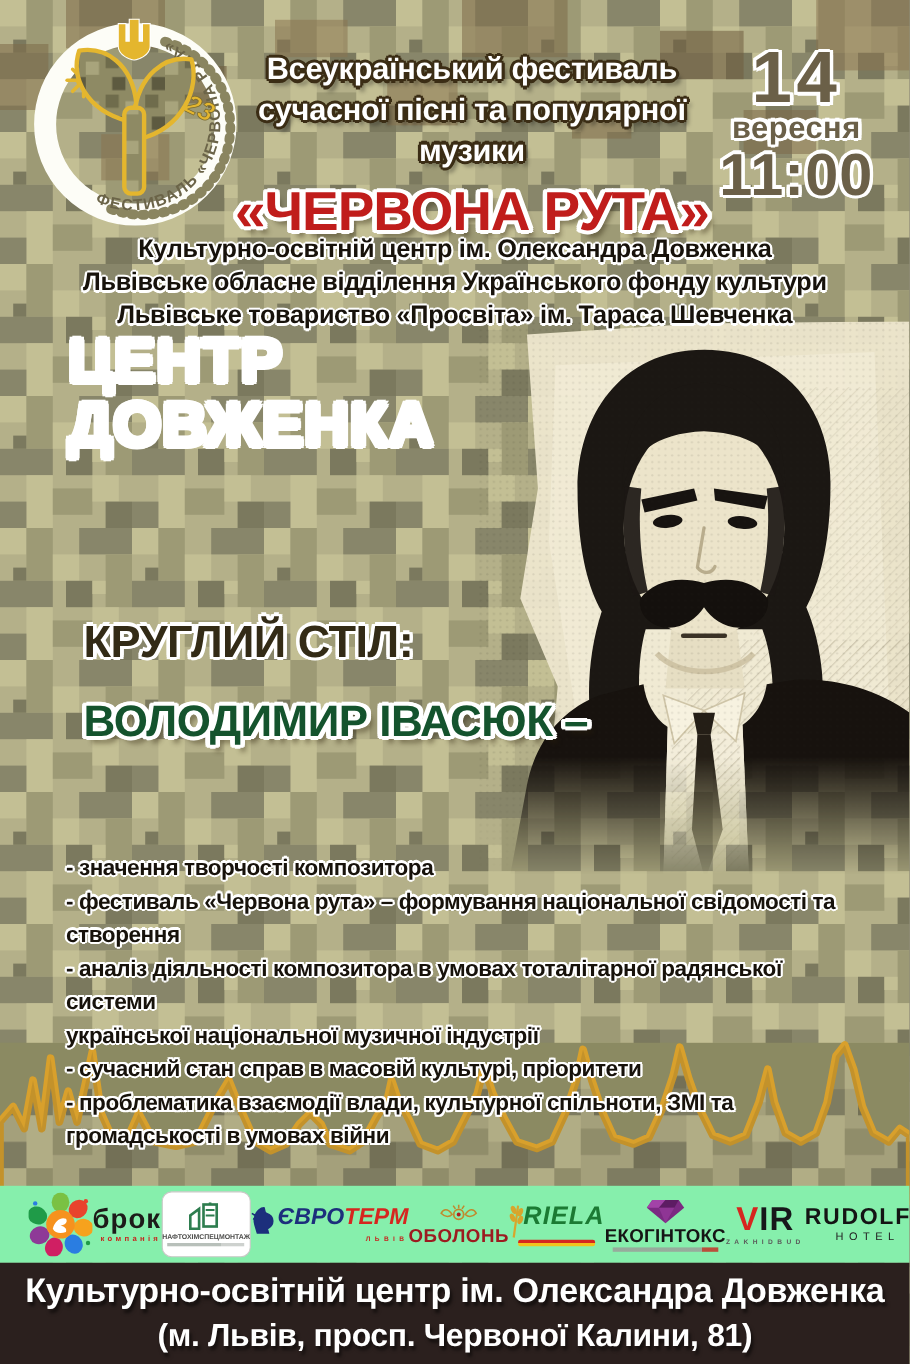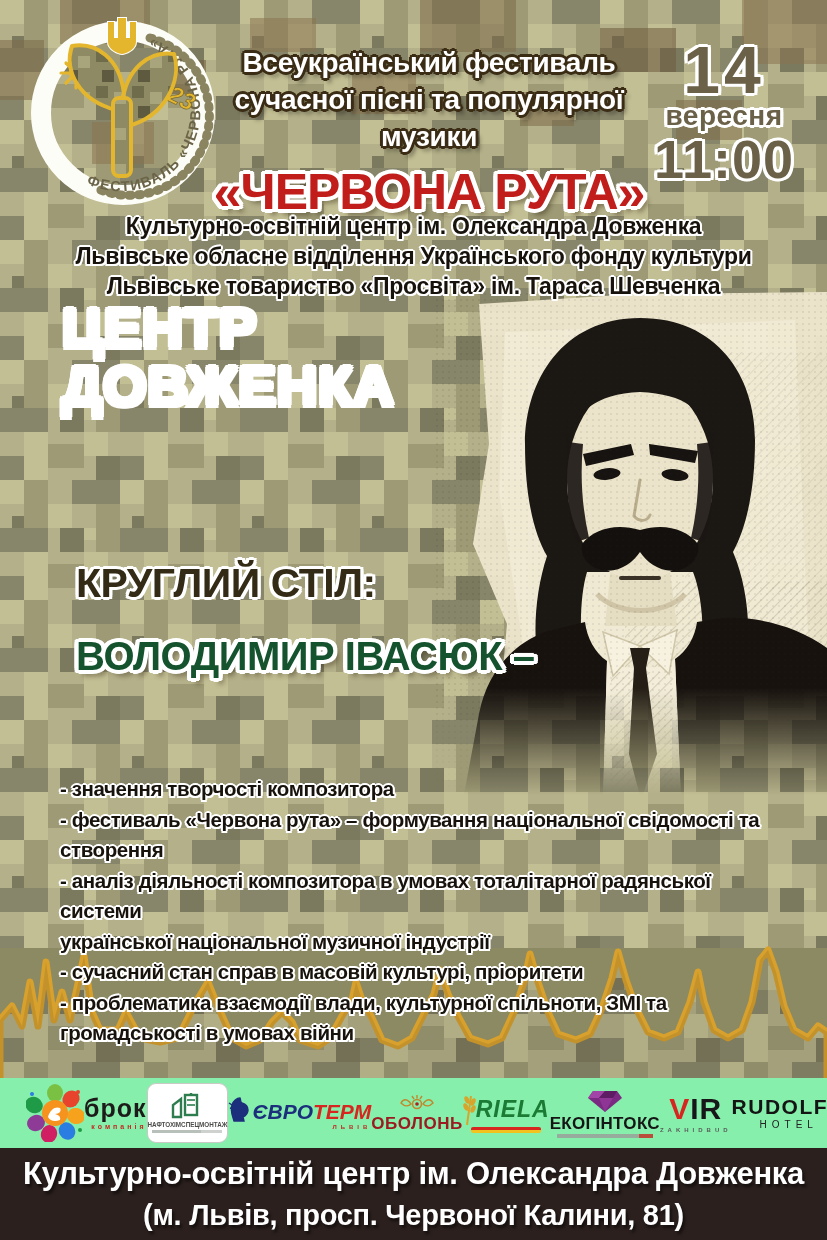--- a/index.html
+++ b/index.html
@@ -54,26 +54,26 @@
   
   .sponsors{left:0;top:1078px;width:827px;height:70px;background:#86efac;z-index:8;
             display:flex;align-items:center;justify-content:space-between;padding:0 26px;box-sizing:border-box;}
   .sp{display:flex;flex-direction:column;align-items:center;justify-content:center;line-height:1;}
   .brok-label{font-size:25px;font-weight:700;color:#1d1b19;letter-spacing:1px;}
   .brok-sub{font-size:7px;font-weight:700;color:#c6271f;letter-spacing:3px;align-self:flex-end;margin-top:2px;}
   .nafto{width:86px;height:58px;border:1px solid #c9c9c6;border-radius:9px;background:#fff;
          display:flex;flex-direction:column;align-items:center;justify-content:center;}
   .nafto-label{font-size:6.3px;font-weight:700;color:#4c4c4a;margin-top:3px;}
   .nafto-bar{width:70px;height:3px;margin-top:2px;background:linear-gradient(90deg,#9aa59d 0 70%,#b9beba 70% 100%);opacity:.7;}
-  .euro-row{display:flex;align-items:flex-end;}
+  .euro-row{display:flex;align-items:flex-start;}
   .euro-left{font-size:21px;font-weight:700;font-style:italic;color:#1c2f7c;}
   .euro-right{font-size:21px;font-weight:700;font-style:italic;color:#d6261f;}
   .euro-sub{font-size:6px;font-weight:700;color:#c6271f;letter-spacing:4px;align-self:flex-end;margin-top:2px;}
   .obol-label{font-size:17px;font-weight:700;color:#9c1b20;letter-spacing:.5px;margin-top:2px;}
-  .riela-row{display:flex;align-items:center;}
+  .riela-row{display:flex;align-items:flex-start;}
   .riela-label{font-size:23px;font-weight:700;font-style:italic;color:#1b7a33;letter-spacing:1px;}
   .riela-bar{width:70px;height:6px;margin-top:1px;
              background:linear-gradient(180deg,#d6261f 0 50%,#f2c21e 50% 100%);border-radius:2px;}
   .eko-label{font-size:17px;font-weight:700;color:#151515;letter-spacing:.3px;margin-top:2px;}
   .eko-bar{width:96px;height:4px;margin-top:2px;
            background:linear-gradient(90deg,#9b9b98 0 85%,#c6271f 85% 100%);opacity:.8;}
   .vir-row{font-size:30px;font-weight:700;letter-spacing:1px;}
   .vir-v{color:#d6261f;} .vir-ir{color:#17171a;}
   .vir-sub{font-size:6px;font-weight:700;color:#5a5a5a;letter-spacing:4px;margin-top:3px;}
   .rud-label{font-size:21px;font-weight:700;color:#141414;letter-spacing:1.5px;}

